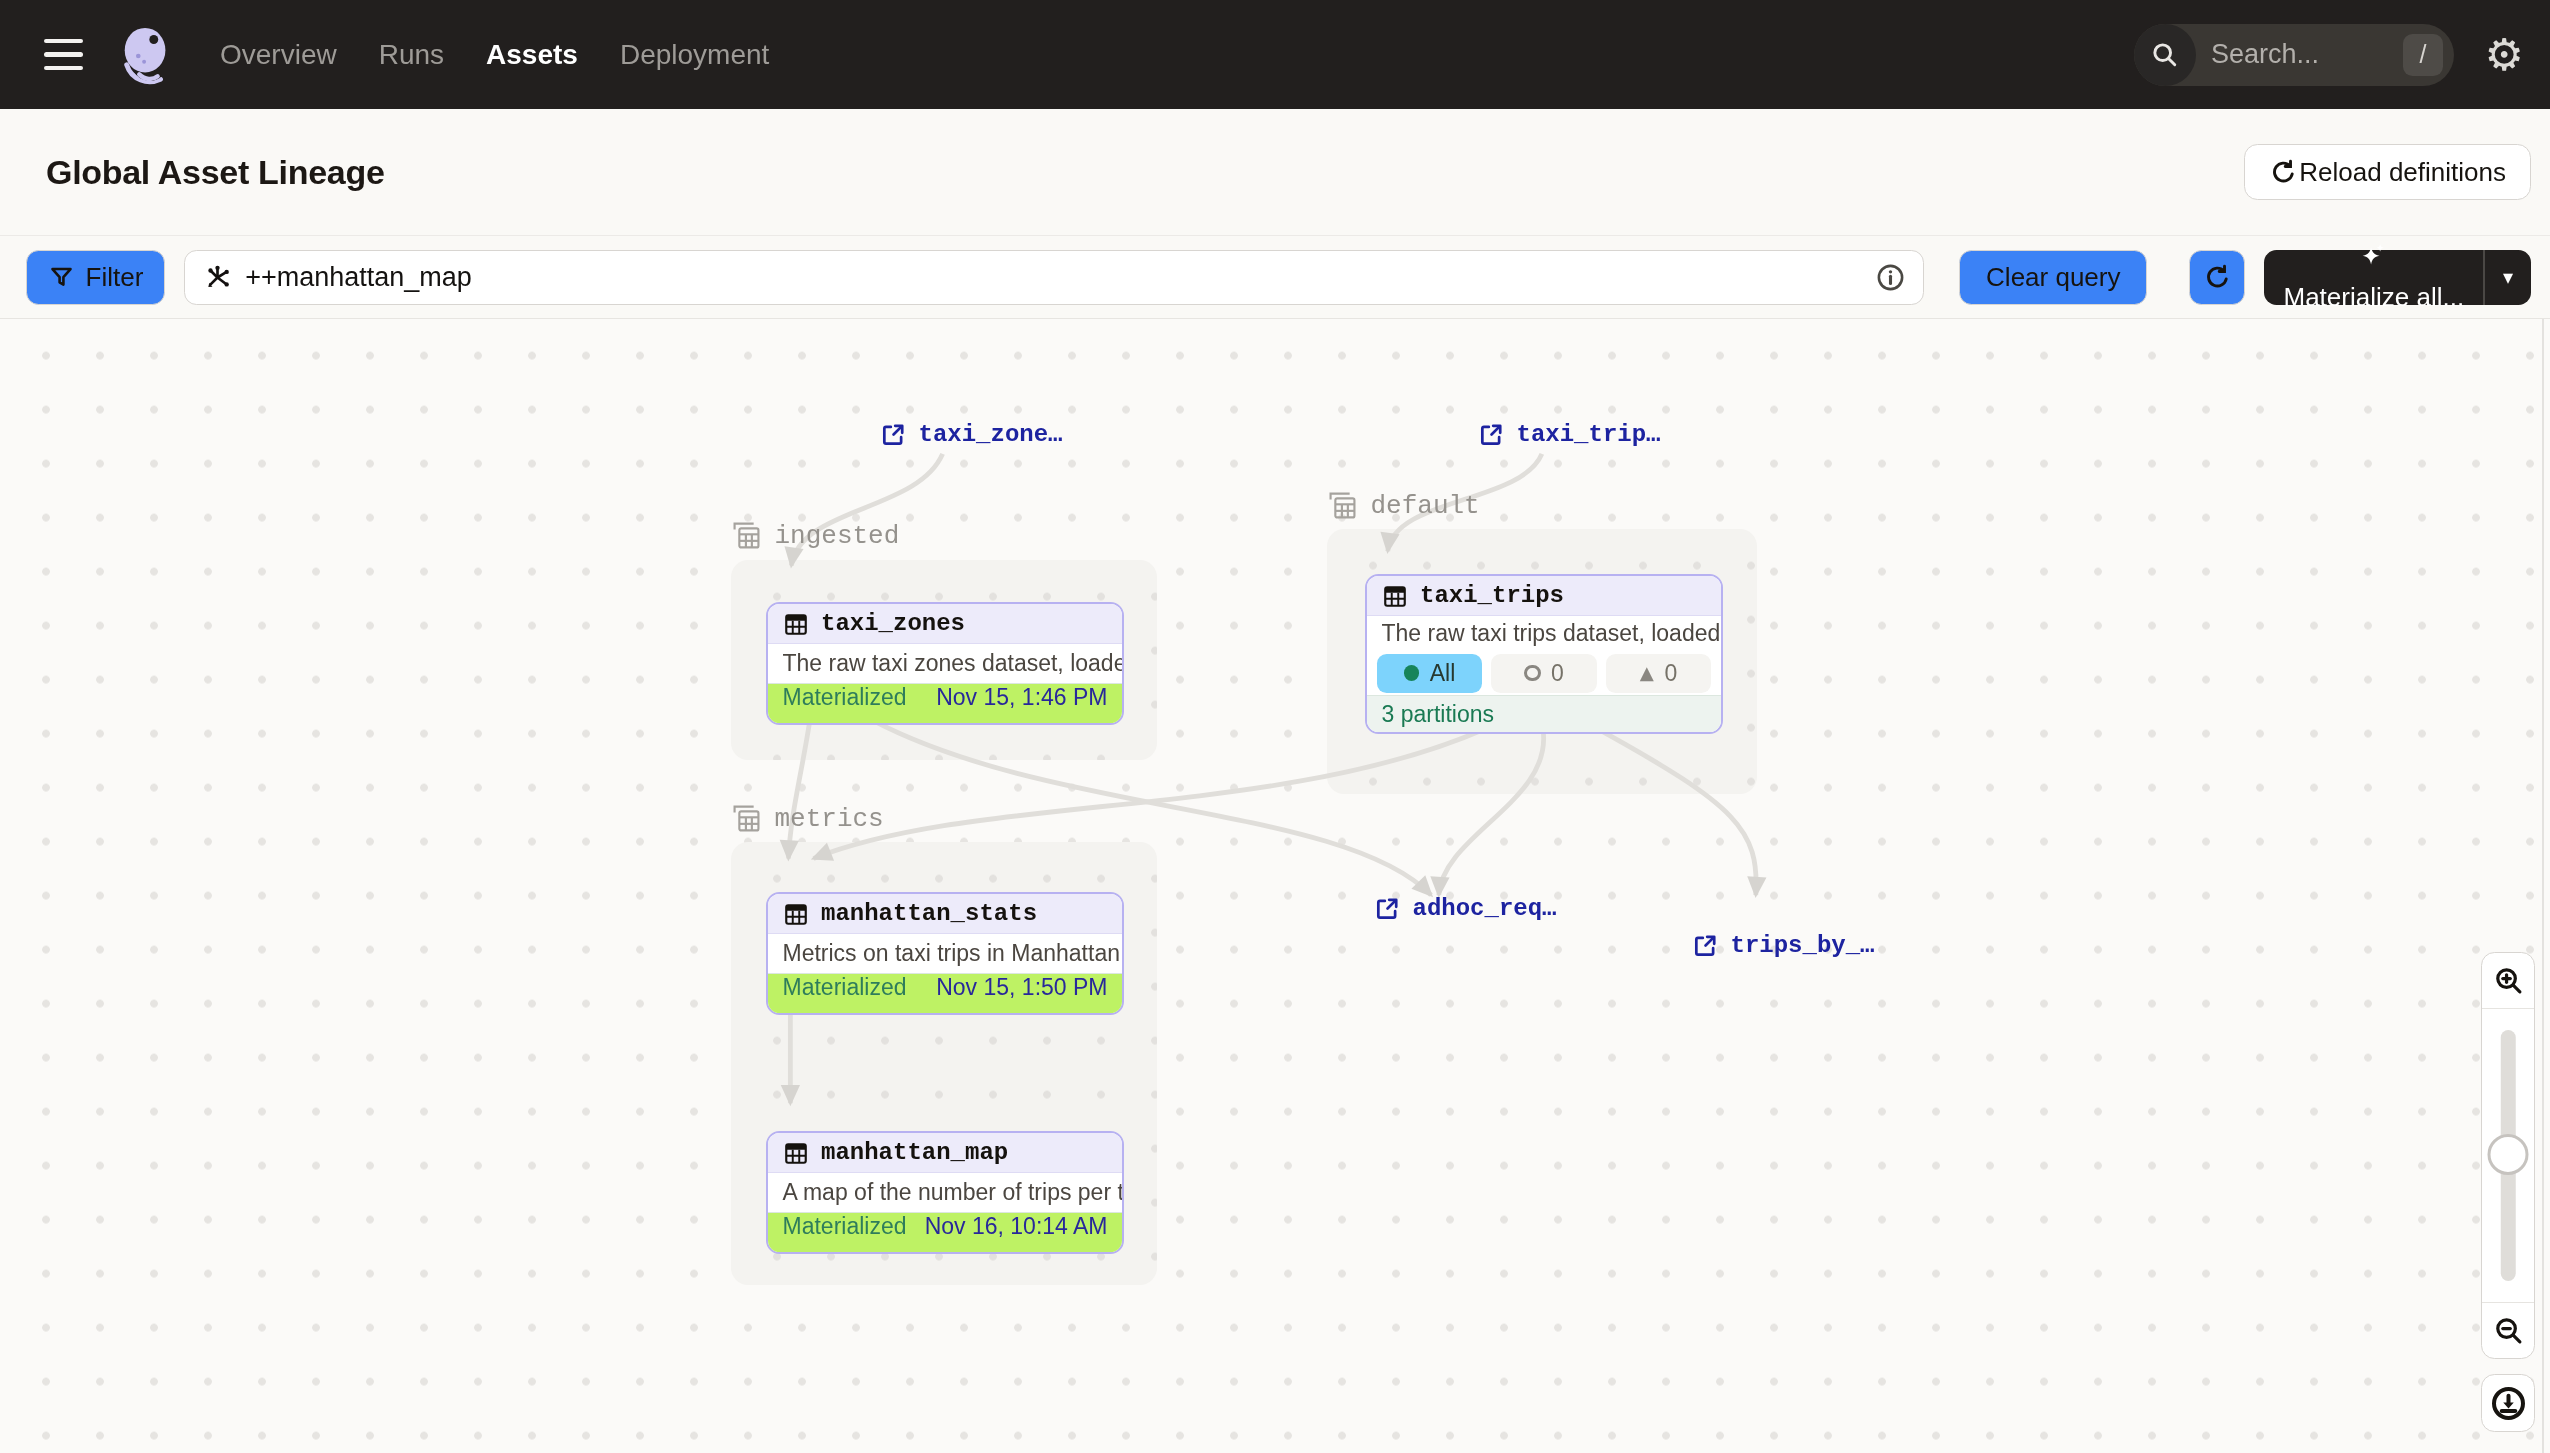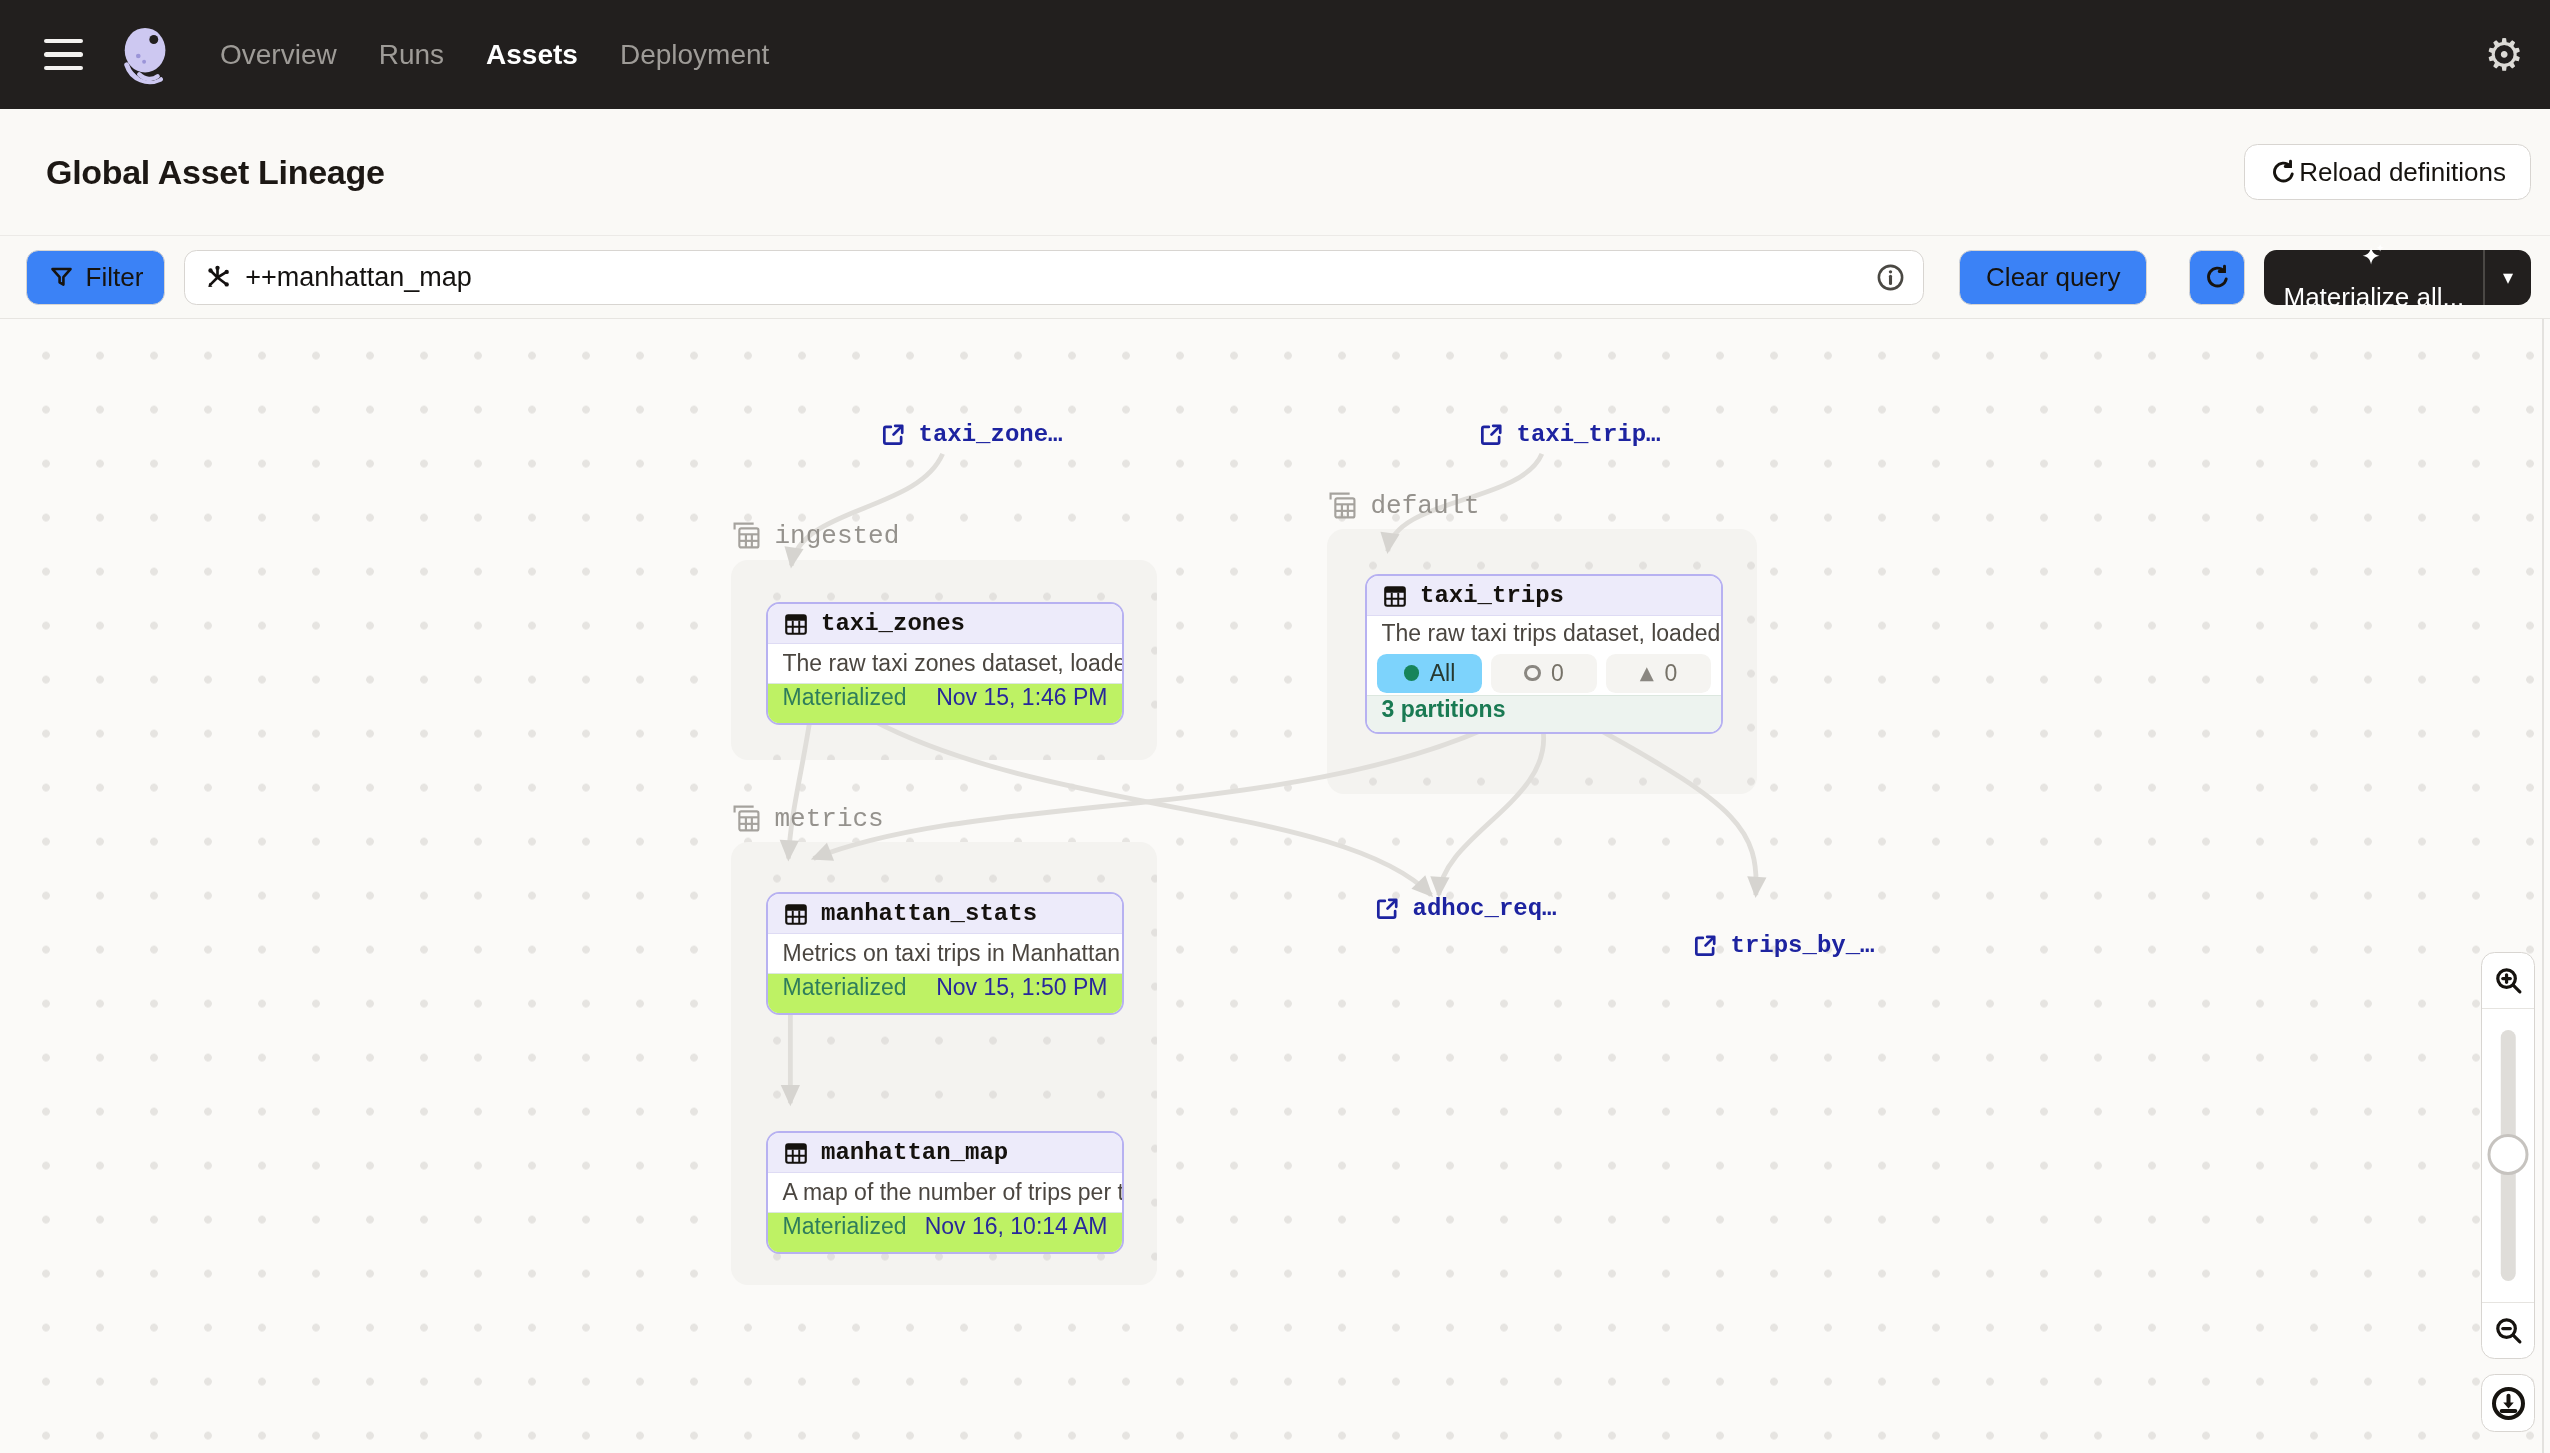--- a/index.html
+++ b/index.html
@@ -66,21 +66,21 @@
   .ts-navy { font-size:23px; color:#28289A; }
 
   .node-desc.slim { height:35px; }
   .pills { height:44px; display:flex; align-items:center; gap:8.7px; padding:0 9.6px; }
   .pill { flex:1; height:39px; border-radius:9.6px; display:flex; align-items:center; justify-content:center; gap:10.6px; font-size:23px; }
   .pill-green { background:#7dd3fc; color:#27382E; }
   .pill-gray  { background:#F5F4F1; color:#767268; }
   .dot-green { width:15.4px; height:15.4px; border-radius:50%; background:#17845A; }
   .ring-gray { width:16.4px; height:16.4px; border-radius:50%; border:3.4px solid #8A8781; }
   .tri-gray { font-size:18.3px; color:#8A8781; font-family:"DejaVu Sans",sans-serif; line-height:1; }
-  .node-footer2 { height:37px; background:#EDF3EF; border-top:1.4px solid #DCE7DF; display:flex; padding:0 14.5px; font-size:23px; color:#1A7A53;font-weight:bold; }
+  .node-footer2 { height:37px; background:#EDF3EF; border-top:1.4px solid #DCE7DF; display:flex; align-items:center; padding:0 14.5px; font-size:23px; color:#1A7A53; }
 
   
   .zoomcol { position:absolute; left:2481px; top:633px; width:54px; }
   .zoom-stack { background:#FFFFFF; border:1.9px solid #D8D5D1; border-radius:13.5px; overflow:hidden; }
   .zbtn { height:56px; display:flex; align-items:center; justify-content:center; cursor:pointer; }
   .zbtn.topb { border-bottom:1.9px solid #E6E4E0; }
   .zbtn.botb { border-top:1.9px solid #E6E4E0; }
   .ztrack-area { height:293px; position:relative; }
   .ztrack { position:absolute; left:50%; transform:translateX(-50%); top:21px; bottom:21px; width:14.5px; background:#DFDDD9; border-radius:7.7px; }
   .zthumb { position:absolute; left:50%; transform:translateX(-50%); top:125px; width:41px; height:41px; border-radius:50%; background:#FFFFFF; border:3.4px solid #C6C3BF; cursor:grab; }
@@ -108,20 +108,30 @@
 
   <div class="nav-links">
     <span class="nav-item">Overview</span>
     <span class="nav-item">Runs</span>
     <span class="nav-item active">Assets</span>
     <span class="nav-item">Deployment</span>
   </div>
 
   <div class="nav-spacer"></div>
 
+  <div class="nav-search">
+    <div class="nav-search-circle">
+      <svg width="29" height="29" viewBox="0 0 24 24" fill="none" stroke="#E9E7E4" stroke-width="2.4" stroke-linecap="round">
+        <circle cx="10.5" cy="10.5" r="6.5"></circle>
+          <line x1="15.5" y1="15.5" x2="20.5" y2="20.5"></line>
+      </svg>
+    </div>
+    <input class="nav-search-input" placeholder="Search..." style="">
+    <div class="slash-badge">/</div>
+  </div>
 
   <div class="gear">⚙</div>
 </div>
 
 <div class="pageheader">
   <div class="page-title">Global Asset Lineage</div>
   <div class="reload-btn">
     <svg width="29" height="29" viewBox="0 0 24 24" fill="none" stroke="#16130F" stroke-width="2.4" stroke-linecap="round">
       <path d="M19.2 13.2 A 7.4 7.4 0 1 1 17.3 6.5"></path>
         <polyline points="17.8,2.6 17.8,7 13.4,7" fill="none"></polyline>

